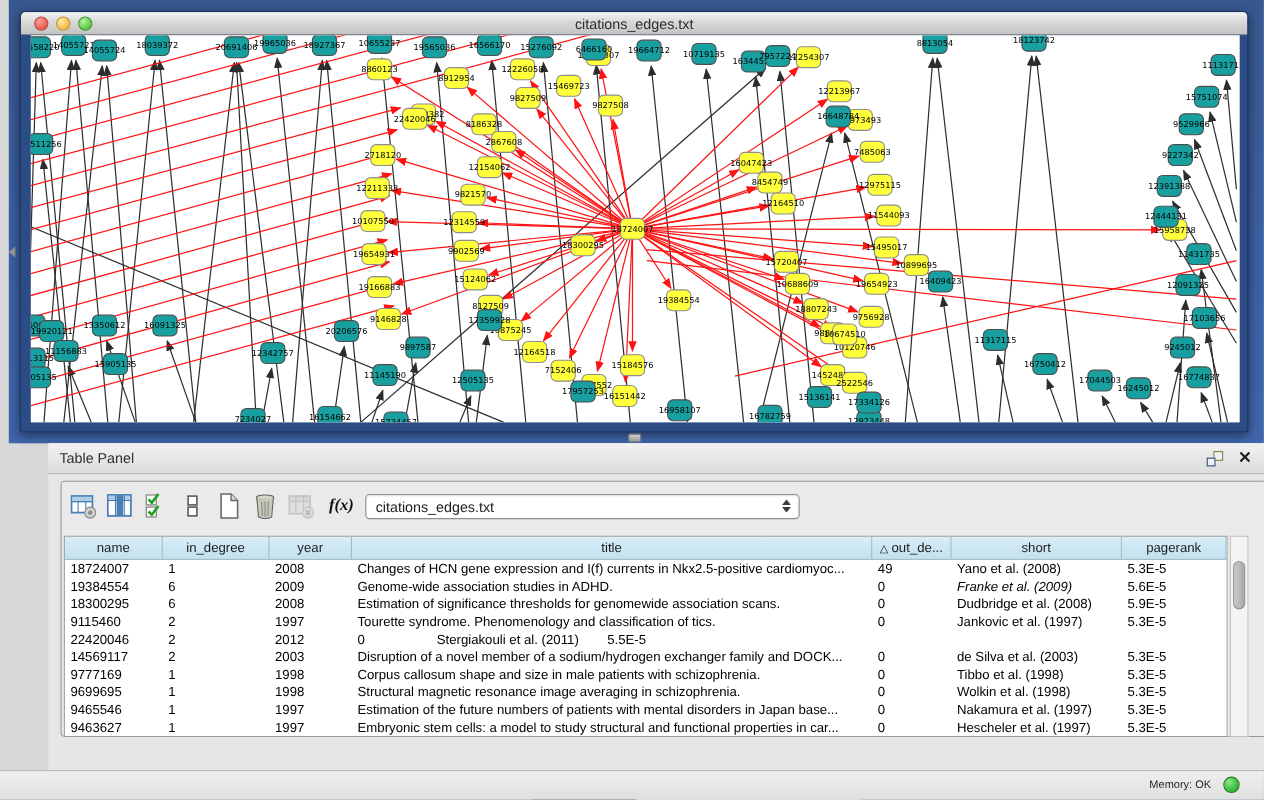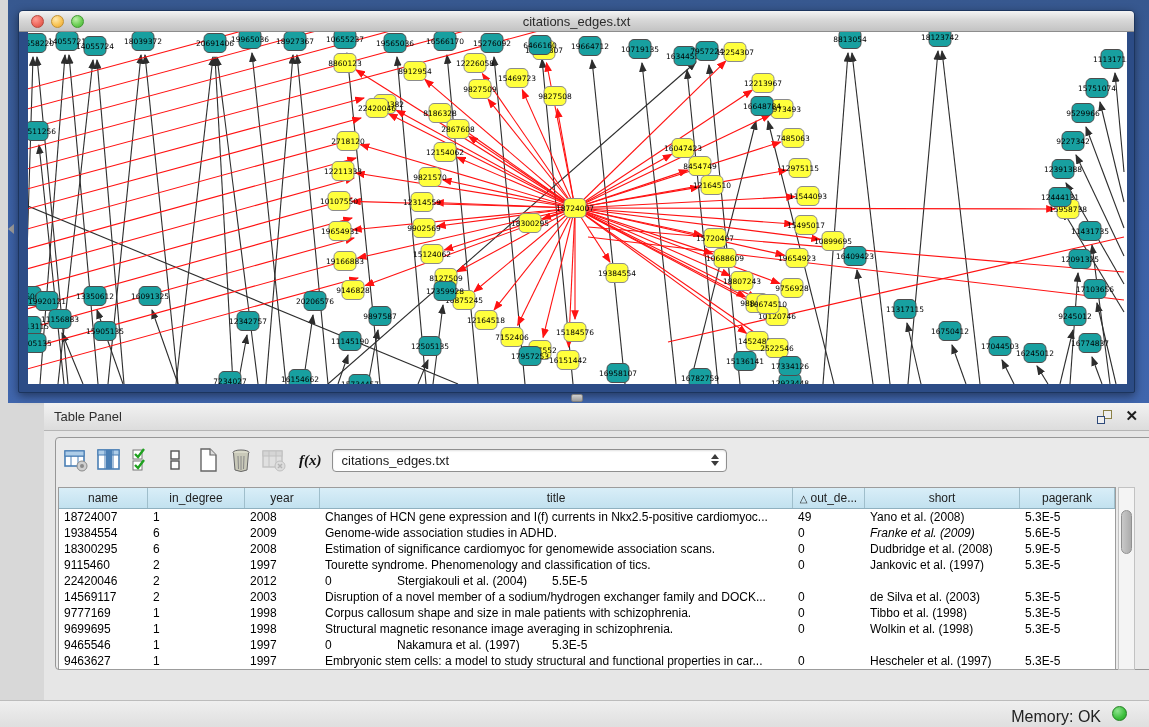--- a/index.html
+++ b/index.html
@@ -76,21 +76,21 @@
           border:1px solid #8f8f8f; border-radius:5px; overflow:hidden;
           box-shadow:0 1px 1px rgba(255,255,255,.7); }
   .tab { padding:0 14px; font-size:13px; line-height:20px; background:linear-gradient(180deg,#fdfdfd,#e9e9e9);
          color:#141414; border-right:1px solid #9a9a9a; cursor:pointer; white-space:nowrap;}
   .tab:last-child { border-right:none; }
   .tab.active { background:linear-gradient(180deg,#7b7b7b,#6a6a6a); color:#e9e9e9;
                 text-shadow:0 1px 1px rgba(0,0,0,.4); }
 
   .statusbar { position:absolute; left:0; top:700px; width:1149px; height:27px;
                background:linear-gradient(180deg,#efefef,#dfdfdf); border-top:1px solid #bcbcbc; }
-  .mem { position:absolute; right:48px; top:7px; font-size:16px; color:#222; }
+  .mem { position:absolute; right:48px; top:7px; font-size:10px; color:#222; }
   .mem-dot { position:absolute; right:22px; top:5px; width:15px; height:15px; border-radius:50%;
              background:radial-gradient(circle at 35% 30%,#8fe48f,#3cbf3c 60%,#2aa42a);
              border:1px solid #217f21; cursor:pointer;}
 </style>
 </head>
 <body>
 
 <div class="desktop">
   <div class="left-collapse"></div>
 
@@ -579,40 +579,40 @@
             <div class="cell" style="width: 75px;">2009</div>
             <div class="cell" style="width: 473px;">Genome-wide association studies in ADHD.</div>
             <div class="cell" style="width: 72px;">0</div>
             <div class="cell" style="width: 155px; font-style: italic;">Franke et al. (2009)</div>
             <div class="cell" style="width: 95px;">5.6E-5</div>
           </div>
           <div class="data-row">
             <div class="cell" style="width: 89px;">18300295</div>
             <div class="cell" style="width: 97px;">6</div>
             <div class="cell" style="width: 75px;">2008</div>
-            <div class="cell" style="width: 473px;">Estimation of significance cardiomyoc for genomewide association scans.</div>
+            <div class="cell" style="width: 473px;">Estimation of significance thresholds for genomewide association scans.</div>
             <div class="cell" style="width: 72px;">0</div>
             <div class="cell" style="width: 155px;">Dudbridge et al. (2008)</div>
             <div class="cell" style="width: 95px;">5.9E-5</div>
           </div>
           <div class="data-row">
             <div class="cell" style="width: 89px;">9115460</div>
             <div class="cell" style="width: 97px;">2</div>
             <div class="cell" style="width: 75px;">1997</div>
             <div class="cell" style="width: 473px;">Tourette syndrome. Phenomenology and classification of tics.</div>
             <div class="cell" style="width: 72px;">0</div>
             <div class="cell" style="width: 155px;">Jankovic et al. (1997)</div>
             <div class="cell" style="width: 95px;">5.3E-5</div>
           </div>
           <div class="data-row">
             <div class="cell" style="width: 89px;">22420046</div>
             <div class="cell" style="width: 97px;">2</div>
             <div class="cell" style="width: 75px;">2012</div>
             <div class="cell" style="width: 72px;">0</div>
-            <div class="cell" style="width: 155px;">Stergiakouli et al. (2004)</div>
+            <div class="cell" style="width: 155px;">Stergiakouli et al. (2011)</div>
             <div class="cell" style="width: 95px;">5.5E-5</div>
           </div>
           <div class="data-row">
             <div class="cell" style="width: 89px;">14569117</div>
             <div class="cell" style="width: 97px;">2</div>
             <div class="cell" style="width: 75px;">2003</div>
             <div class="cell" style="width: 473px;">Disruption of a novel member of a sodium/hydrogen exchanger family and DOCK...</div>
             <div class="cell" style="width: 72px;">0</div>
             <div class="cell" style="width: 155px;">de Silva et al. (2003)</div>
             <div class="cell" style="width: 95px;">5.3E-5</div>
@@ -632,20 +632,21 @@
             <div class="cell" style="width: 75px;">1998</div>
             <div class="cell" style="width: 473px;">Structural magnetic resonance image averaging in schizophrenia.</div>
             <div class="cell" style="width: 72px;">0</div>
             <div class="cell" style="width: 155px;">Wolkin et al. (1998)</div>
             <div class="cell" style="width: 95px;">5.3E-5</div>
           </div>
           <div class="data-row">
             <div class="cell" style="width: 89px;">9465546</div>
             <div class="cell" style="width: 97px;">1</div>
             <div class="cell" style="width: 75px;">1997</div>
+            <div class="cell" style="width: 473px;">Estimation of the future numbers of patients with mental disorders in Japan base...</div>
             <div class="cell" style="width: 72px;">0</div>
             <div class="cell" style="width: 155px;">Nakamura et al. (1997)</div>
             <div class="cell" style="width: 95px;">5.3E-5</div>
           </div>
           <div class="data-row">
             <div class="cell" style="width: 89px;">9463627</div>
             <div class="cell" style="width: 97px;">1</div>
             <div class="cell" style="width: 75px;">1997</div>
             <div class="cell" style="width: 473px;">Embryonic stem cells: a model to study structural and functional properties in car...</div>
             <div class="cell" style="width: 72px;">0</div>

